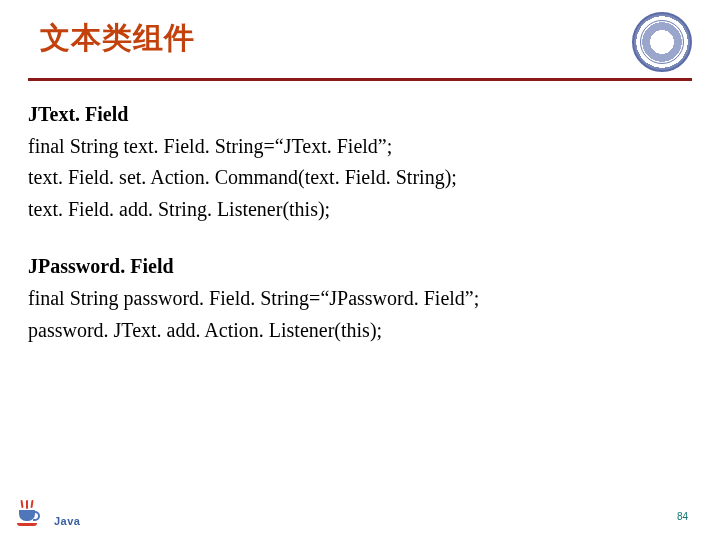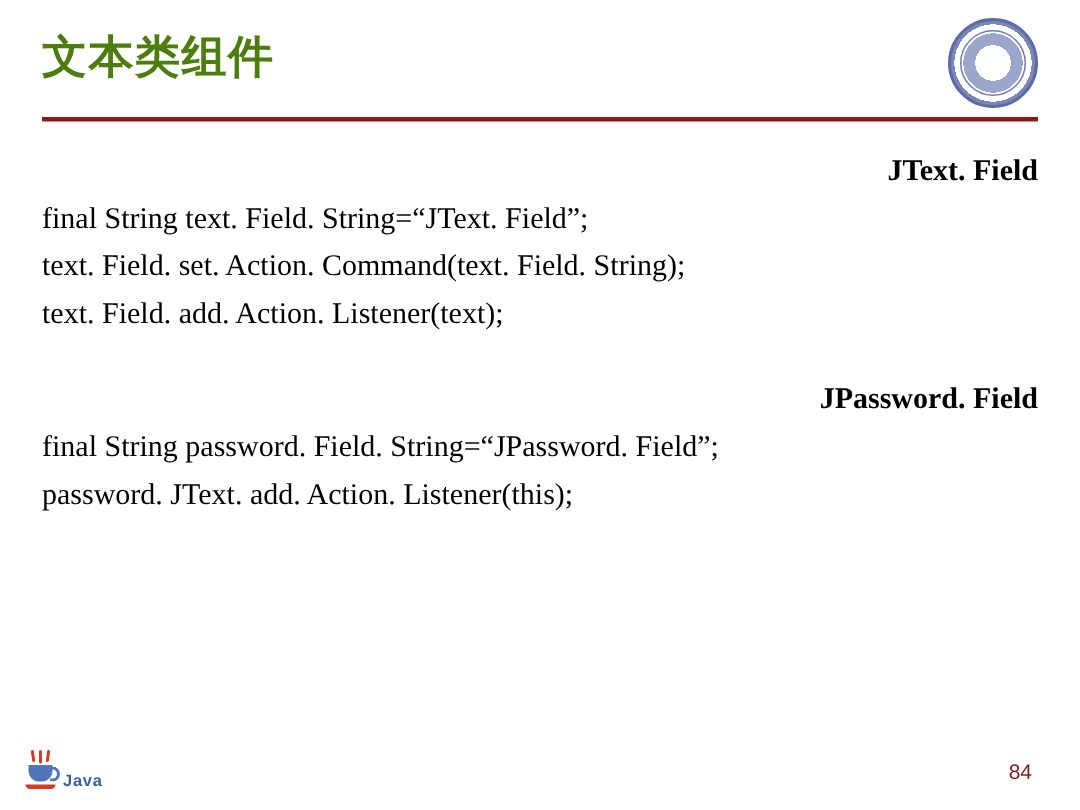--- a/index.html
+++ b/index.html
@@ -19,23 +19,24 @@
   }
   .header {
     display: flex;
     justify-content: space-between;
     align-items: flex-start;
     position: relative;
   }
   .title {
     font-size: 30px;
     font-weight: 900;
-    color: #4d7c0f;
+    color: #c2410c;
     font-family: "Microsoft YaHei", "SimHei", sans-serif;
     letter-spacing: 1px;
+    margin-left: 12px;
   }
   .emblem {
     width: 60px;
     height: 60px;
     border-radius: 50%;
     border: 2px solid #5b6ca8;
     background:
       radial-gradient(circle at 50% 50%, #fff 0 30%, transparent 30%),
       radial-gradient(circle at 50% 50%, #9aa6cc 0 50%, transparent 50%),
       radial-gradient(circle at 50% 50%, #fff 0 65%, #7a88b5 65% 100%);
@@ -58,30 +59,29 @@
     width: 100%;
   }
   .content {
     font-size: 20px;
     line-height: 1.58;
     color: #000;
     font-family: "Times New Roman", serif;
   }
   .content .sect-head {
     font-weight: 700;
-    text-align: right;
   }
   .block2 { margin-top: 26px; }
   .footer-logo {
     position: absolute;
     left: 18px;
     bottom: 14px;
     display: flex;
     align-items: flex-end;
-    gap: 4px;
+    gap: 16px;
   }
   .cup {
     width: 20px;
     height: 20px;
     position: relative;
   }
   .steam {
     width: 2px;
     height: 8px;
     background: #d83a2a;
@@ -126,43 +126,43 @@
     font-size: 11px;
     font-weight: 700;
     color: #3a5fa0;
     letter-spacing: 0.5px;
     margin-bottom: -1px;
   }
   .pagenum {
     position: absolute;
     right: 32px;
     bottom: 18px;
-    font-size: 14px;
-    color: #7f1d1d;
+    font-size: 10px;
+    color: #0f766e;
     font-family: Arial, sans-serif;
   }
 </style>
 </head>
 <body>
 
 <div class="slide">
 
   <div class="header">
     <div class="title">文本类组件</div>
     <div class="emblem"></div>
   </div>
 
   <hr class="rule">
 
   <div class="content">
     <div>
       <div class="sect-head">JText. Field</div>
       <div>final String text. Field. String=“JText. Field”;</div>
       <div>text. Field. set. Action. Command(text. Field. String);</div>
-      <div>text. Field. add. Action. Listener(text);</div>
+      <div>text. Field. add. String. Listener(this);</div>
     </div>
 
     <div class="block2">
       <div class="sect-head">JPassword. Field</div>
       <div>final String password. Field. String=“JPassword. Field”;</div>
       <div>password. JText. add. Action. Listener(this);</div>
     </div>
   </div>
 
   <div class="footer-logo">

